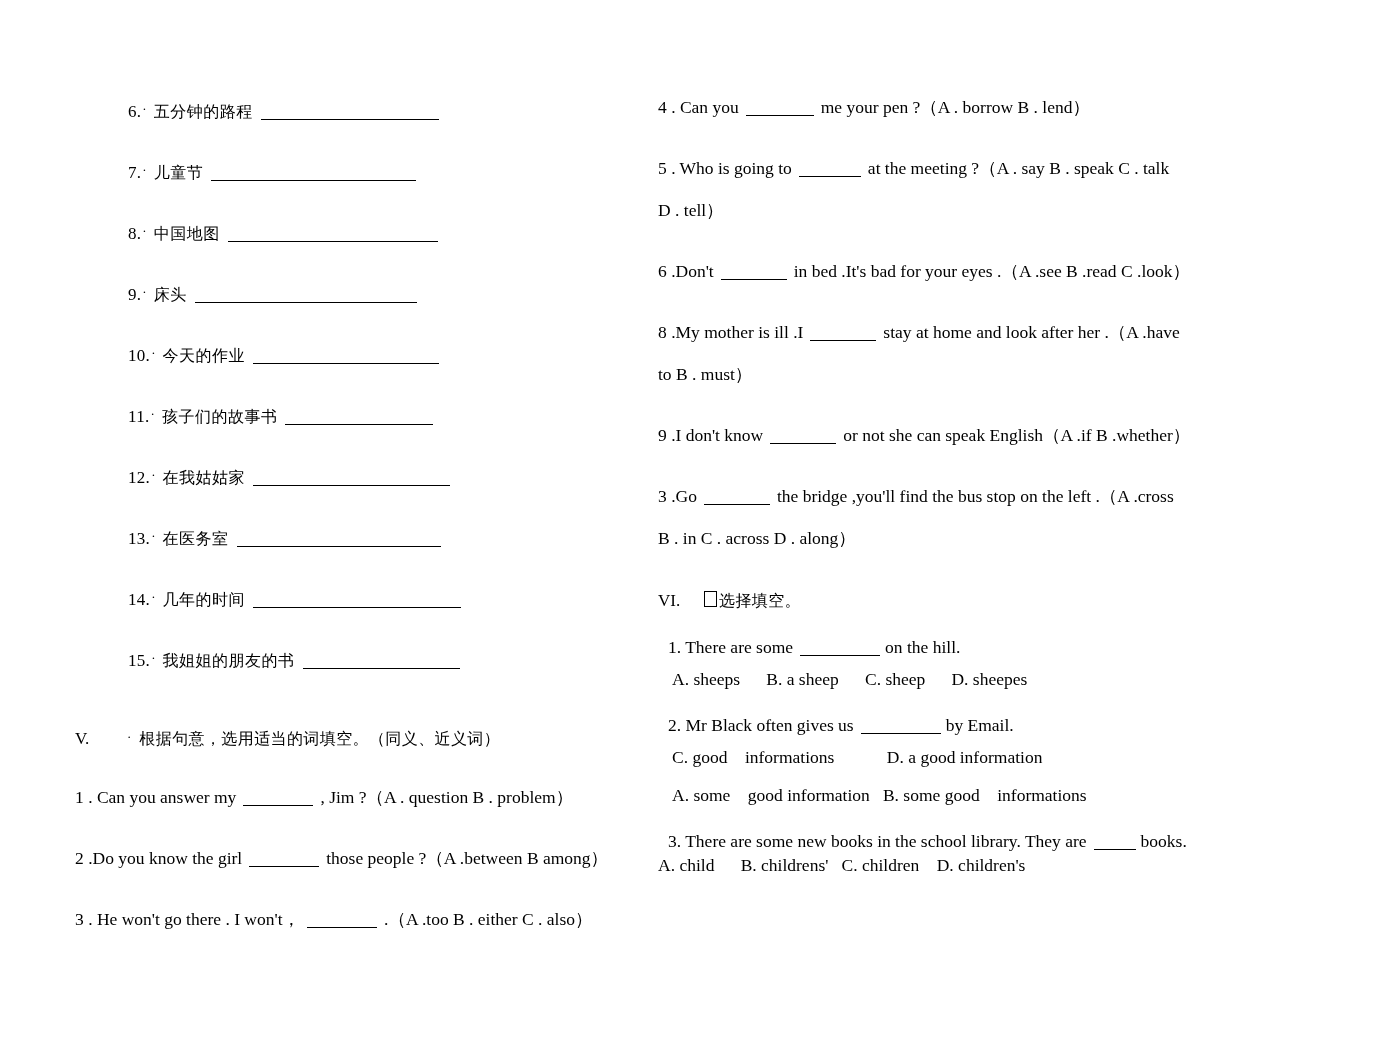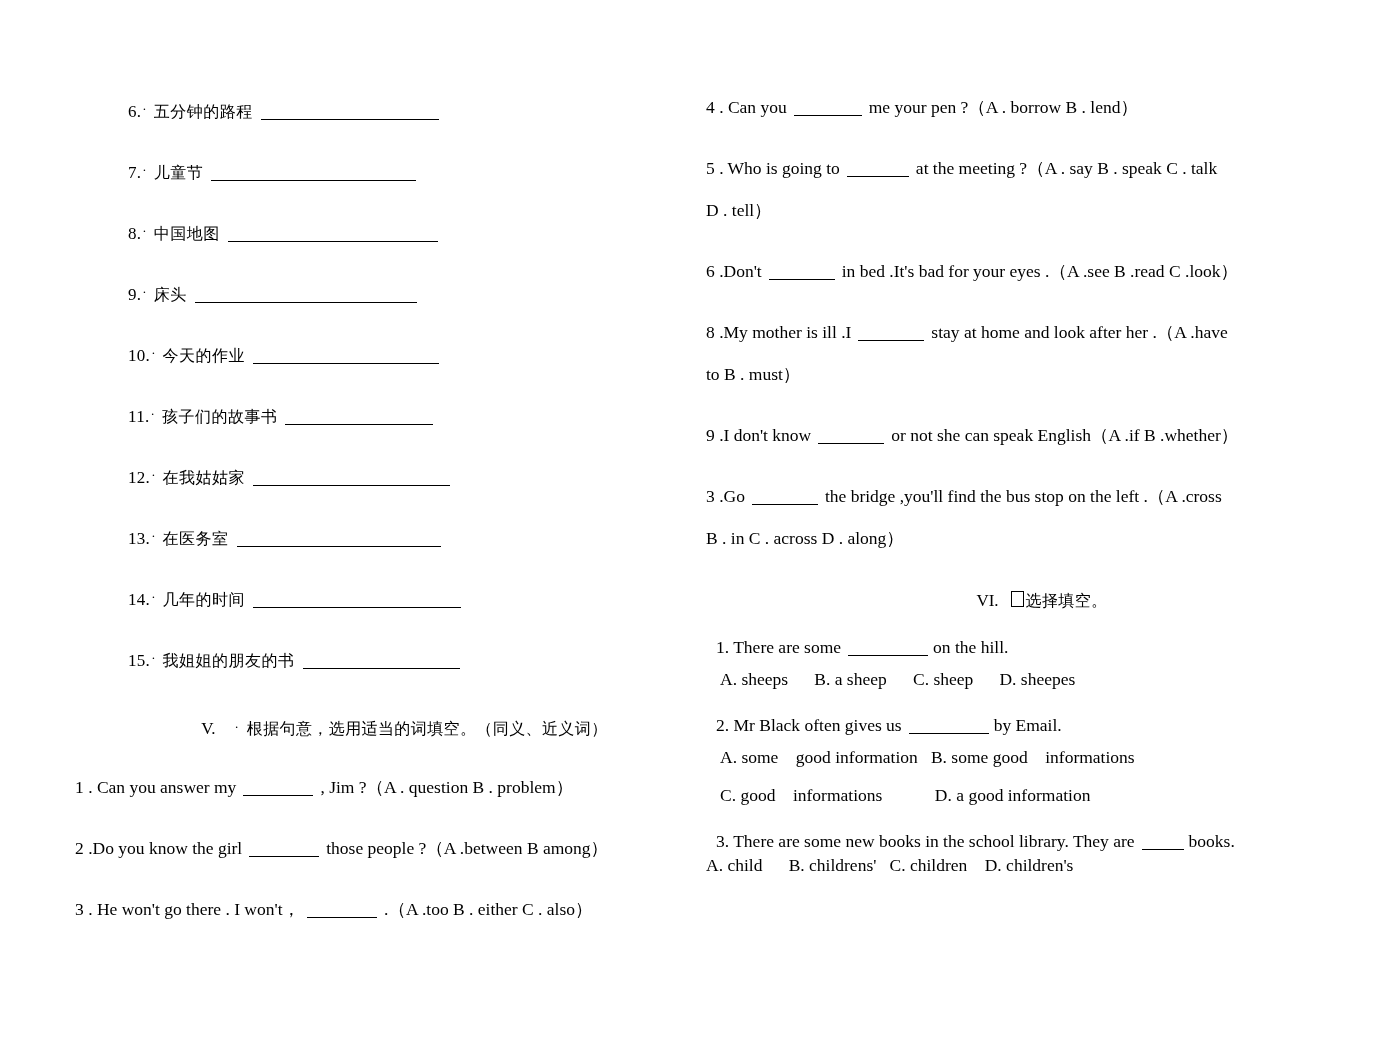--- a/index.html
+++ b/index.html
@@ -24,21 +24,21 @@
 
   
   .col-left {
     position: absolute;
     left: 75px;
     top: 96px;
     width: 640px;
   }
   .col-right {
     position: absolute;
-    left: 706px;
+    left: 658px;
     top: 96px;
     width: 660px;
   }
 
   
   .trans-item {
     position: relative;
     height: 61px;
     font-size: 17px;
     white-space: nowrap;
@@ -67,21 +67,20 @@
     vertical-align: -3px;
     margin: 0 2px 0 8px;
   }
 
   
   .section-head {
     position: relative;
     font-size: 17px;
     white-space: nowrap;
     line-height: 26px;
-    text-align: center;
   }
   .sec-num {
     display: inline-block;
     width: 52px;
     font-family: "Liberation Serif", serif;
   }
   .sec-bullet {
     font-size: 13px;
     vertical-align: 0.25em;
     margin-right: 8px;
@@ -128,21 +127,21 @@
         <div class="trans-item"><span class="trans-num">8.</span><span class="trans-bullet">·</span><span class="cn">中国地图</span><span class="blank" style="width: 210px;"></span></div>
         <div class="trans-item"><span class="trans-num">9.</span><span class="trans-bullet">·</span><span class="cn">床头</span><span class="blank" style="width: 222px;"></span></div>
         <div class="trans-item"><span class="trans-num">10.</span><span class="trans-bullet">·</span><span class="cn">今天的作业</span><span class="blank" style="width: 186px;"></span></div>
         <div class="trans-item"><span class="trans-num">11.</span><span class="trans-bullet">·</span><span class="cn">孩子们的故事书</span><span class="blank" style="width: 148px;"></span></div>
         <div class="trans-item"><span class="trans-num">12.</span><span class="trans-bullet">·</span><span class="cn">在我姑姑家</span><span class="blank" style="width: 197px;"></span></div>
         <div class="trans-item"><span class="trans-num">13.</span><span class="trans-bullet">·</span><span class="cn">在医务室</span><span class="blank" style="width: 204px;"></span></div>
         <div class="trans-item"><span class="trans-num">14.</span><span class="trans-bullet">·</span><span class="cn">几年的时间</span><span class="blank" style="width: 208px;"></span></div>
         <div class="trans-item"><span class="trans-num">15.</span><span class="trans-bullet">·</span><span class="cn">我姐姐的朋友的书</span><span class="blank" style="width: 157px;"></span></div>
       </div>
 
-    <div class="section-head" style="margin-top:8px; margin-left:0;">
+    <div class="section-head" style="margin-top:18px; margin-left:0;">
       <span class="sec-num">V.</span><span class="sec-bullet">·</span><span class="sec-text">根据句意，选用适当的词填空。（同义、近义词）</span>
     </div>
 
     <div id="v-left-questions" style="margin-top:34px;">
         <div style="margin-bottom: 38px;">
           <div class="q"><span>1 . Can you answer my</span><span class="blank" style="width: 70px; margin-left: 7px; margin-right: 7px;"></span><span>, Jim  ?（A . question B . problem）</span></div>
         </div>
         <div style="margin-bottom: 38px;">
           <div class="q"><span>2 .Do you know the girl</span><span class="blank" style="width: 70px; margin-left: 7px; margin-right: 7px;"></span><span>those people ?（A .between B  among）</span></div>
         </div>
@@ -182,22 +181,22 @@
       <span class="sec-num" style="width:46px; margin-left:-46px;">VI.</span><span class="tofu"></span><span class="sec-text">选择填空。</span>
     </div>
 
     <div id="vi-questions" style="margin-top: 20px;">
         <div style="margin-bottom: 14px; margin-left: 10px;">
           <div class="q" style="line-height: 26px;"><span>1. There are some</span><span class="blank" style="width: 80px; margin-left: 7px; margin-right: 5px;"></span><span>on the hill.</span></div>
           <div class="opts" style="line-height: 38px; margin-left: 4px;">A. sheeps      B. a sheep      C. sheep      D. sheepes</div>
         </div>
         <div style="margin-bottom: 14px; margin-left: 10px;">
           <div class="q" style="line-height: 26px;"><span>2. Mr Black often gives us</span><span class="blank" style="width: 80px; margin-left: 7px; margin-right: 5px;"></span><span>by Email.</span></div>
+          <div class="opts" style="line-height: 38px; margin-left: 4px;">C. good    informations            D. a good information</div>
           <div class="opts" style="line-height: 38px; margin-left: 4px;">A. some    good information   B. some good    informations</div>
-          <div class="opts" style="line-height: 38px; margin-left: 4px;">C. good    informations            D. a good information</div>
         </div>
         <div style="margin-bottom: 14px; margin-left: 10px;">
           <div class="q" style="line-height: 26px;"><span>3. There are some new books in the school library. They are</span><span class="blank" style="width: 42px; margin-left: 7px; margin-right: 5px;"></span><span>books.</span></div>
           <div class="opts" style="line-height: 22px; margin-left: -10px;">A. child      B. childrens'   C. children    D. children's</div>
         </div>
       </div>
   </div>
 
 </div>
 

